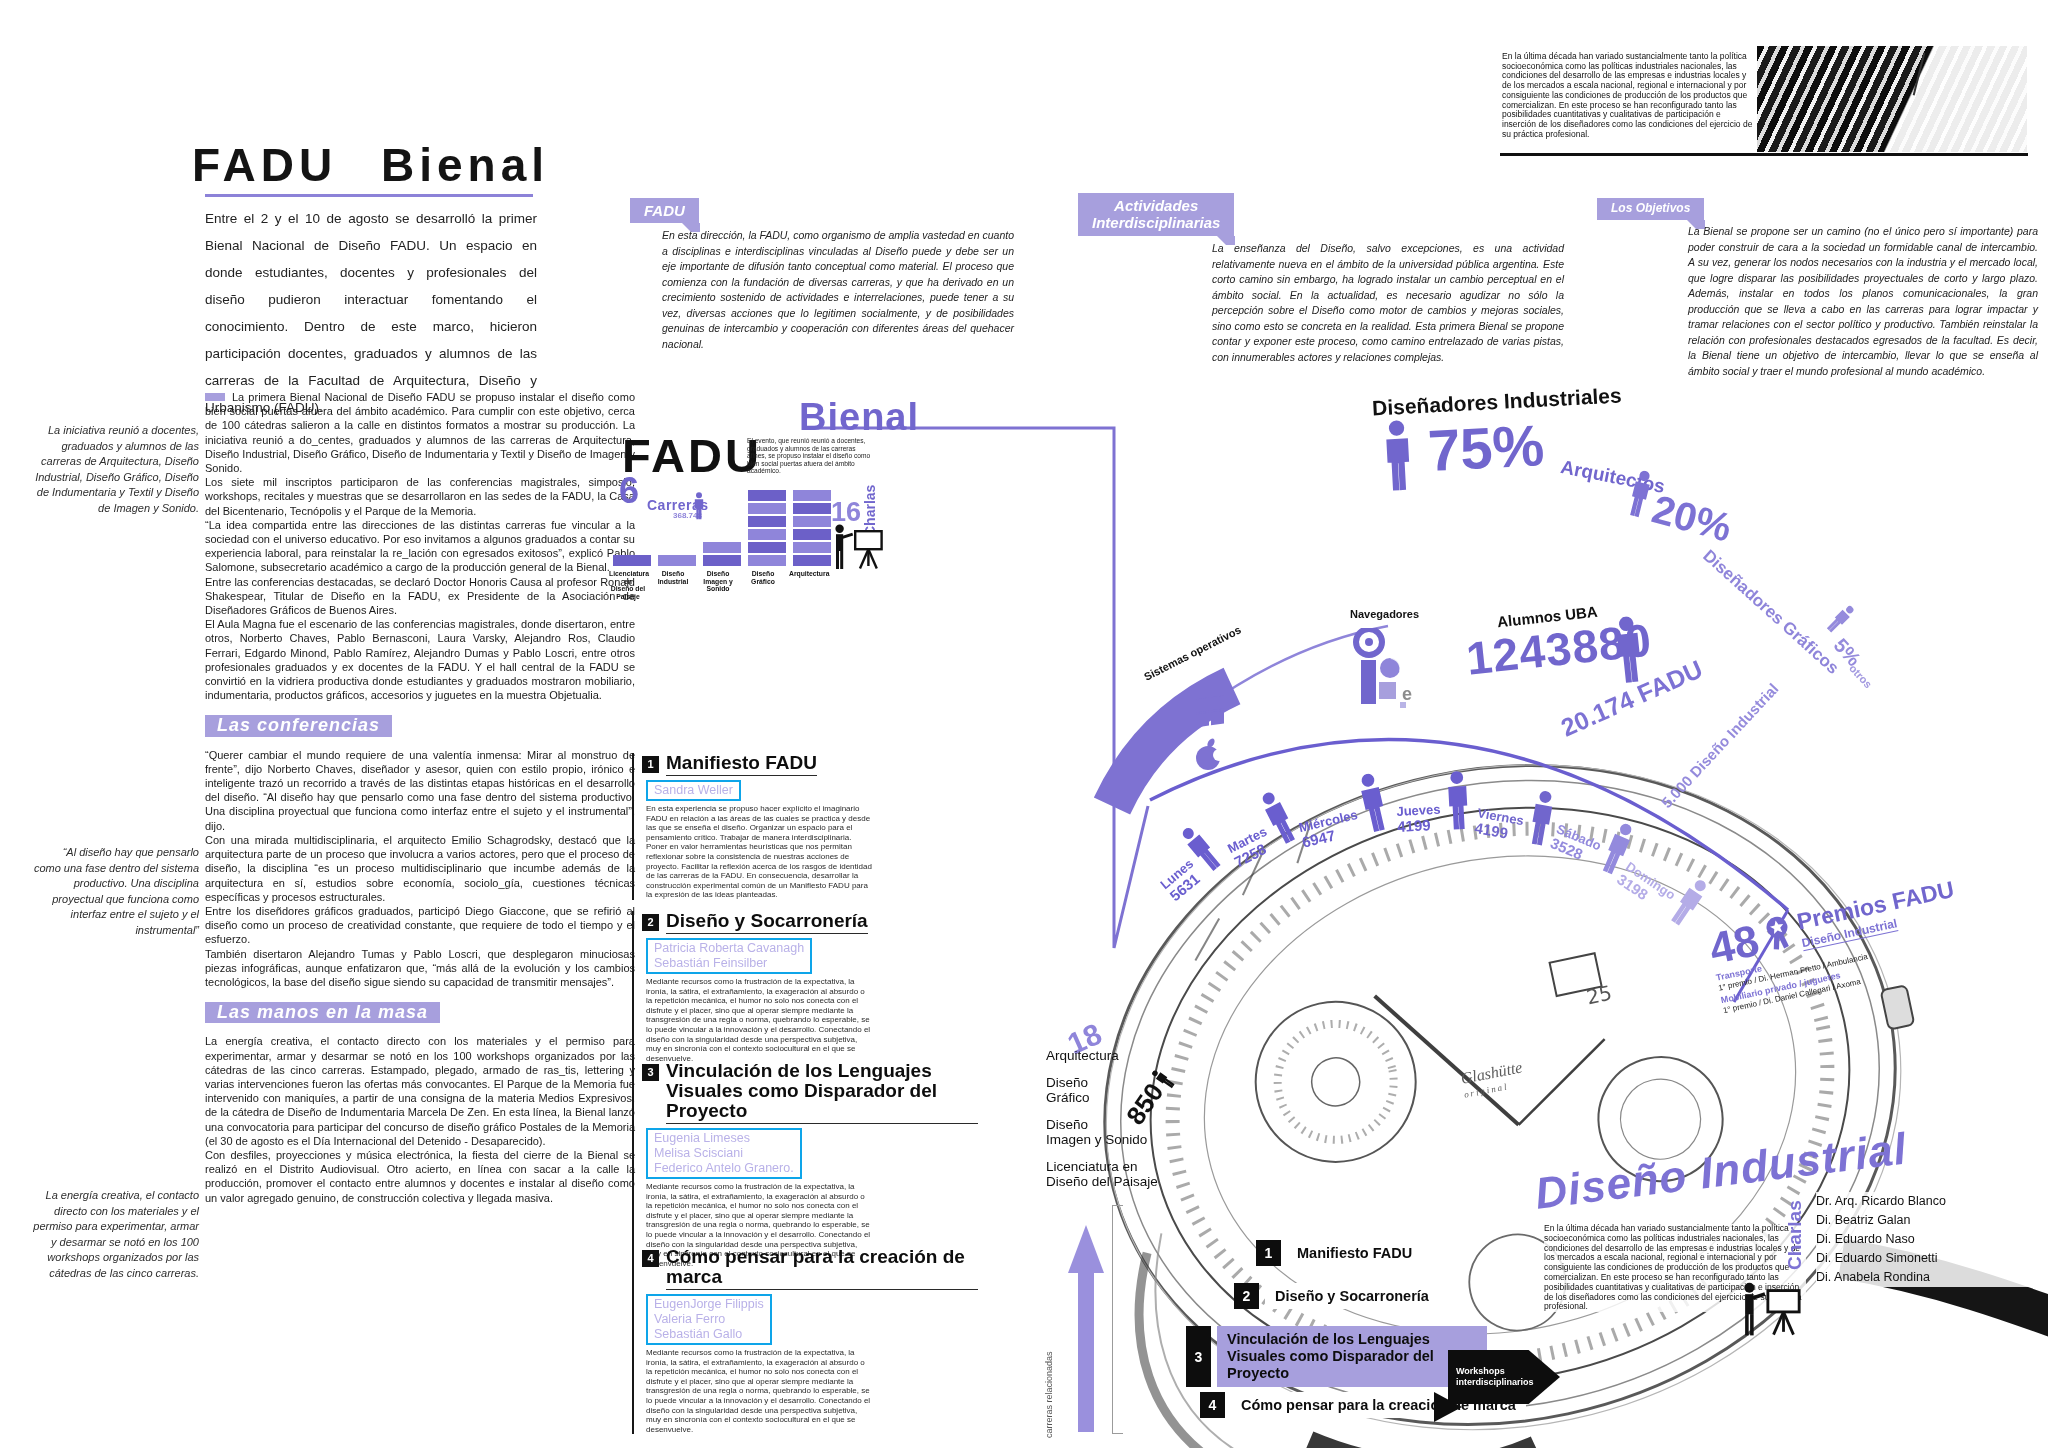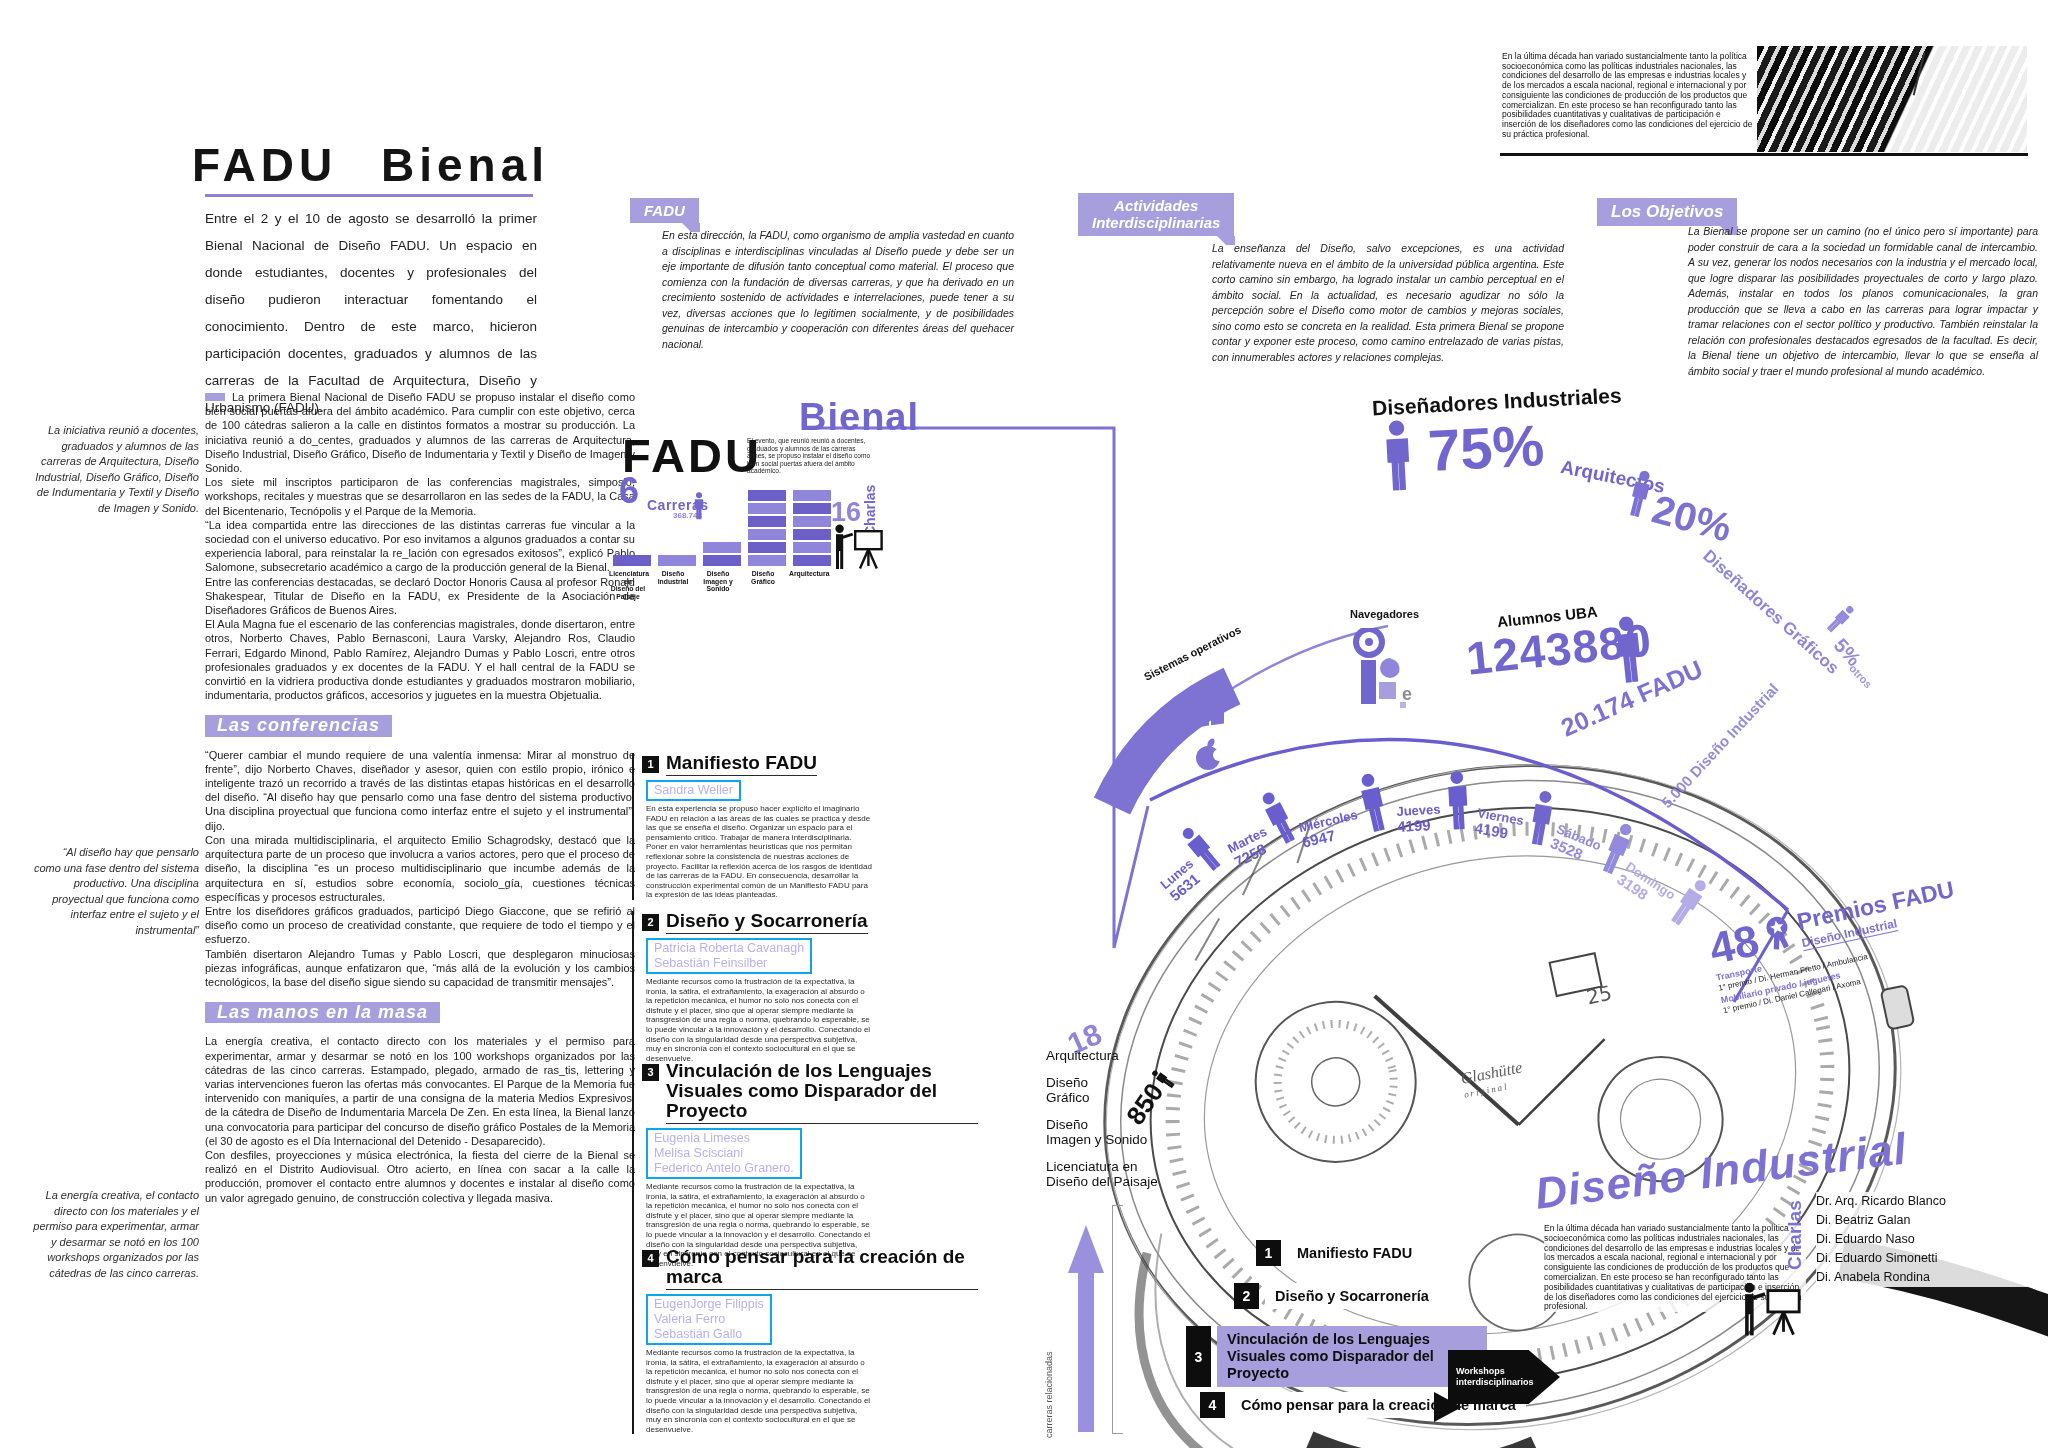--- a/index.html
+++ b/index.html
@@ -9,21 +9,21 @@
   .pre{white-space:pre-line;}
   
   #main-title{left:192px;top:138px;font-size:46px;font-weight:800;letter-spacing:5px;word-spacing:26px;color:#141414;}
   #title-rule{left:205px;top:194px;width:328px;height:3px;background:#8c82d8;}
   #intro{left:205px;top:205px;width:332px;font-size:13.5px;line-height:27px;text-align:justify;color:#222;}
   
   .tag{background:#a79fdd;color:#fff;font-weight:bold;font-style:italic;padding:4px 14px;font-size:15px;line-height:1.15;}
   .tag:after{content:"";position:absolute;right:-1px;bottom:-9px;border:9px solid transparent;border-top-color:#a79fdd;border-right-color:#a79fdd;border-bottom-width:0;}
   #tag-fadu{left:630px;top:198px;}
   #tag-act{left:1078px;top:193px;text-align:center;}
-  #tag-obj{left:1597px;top:198px;font-size:17px;}
+  #tag-obj{left:1597px;top:198px;font-size:12px;}
   .ital{font-style:italic;font-size:10.5px;line-height:15.5px;color:#222;text-align:justify;}
   #p-fadu{left:662px;top:228px;width:352px;}
   #p-act{left:1212px;top:241px;width:352px;}
   #p-obj{left:1688px;top:224px;width:350px;}
   
   #top-note{left:1502px;top:52px;width:252px;font-size:8.5px;line-height:9.7px;color:#111;}
   #top-photo{left:1757px;top:46px;width:270px;height:106px;
      background:
        linear-gradient(115deg, rgba(255,255,255,0) 55%, rgba(255,255,255,.92) 55.5%),
        repeating-linear-gradient(115deg,#0d0d0d 0 7px,#f2f2f2 7px 11px,#1a1a1a 11px 18px,#dcdcdc 18px 22px);}

